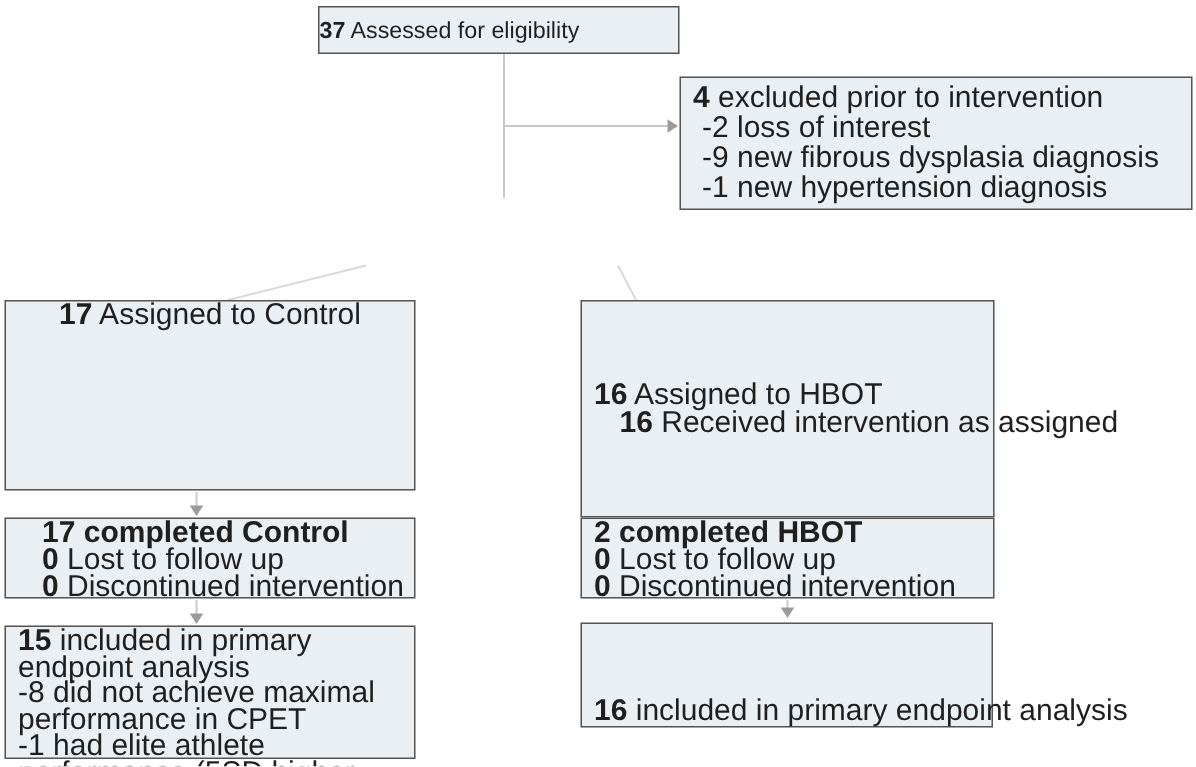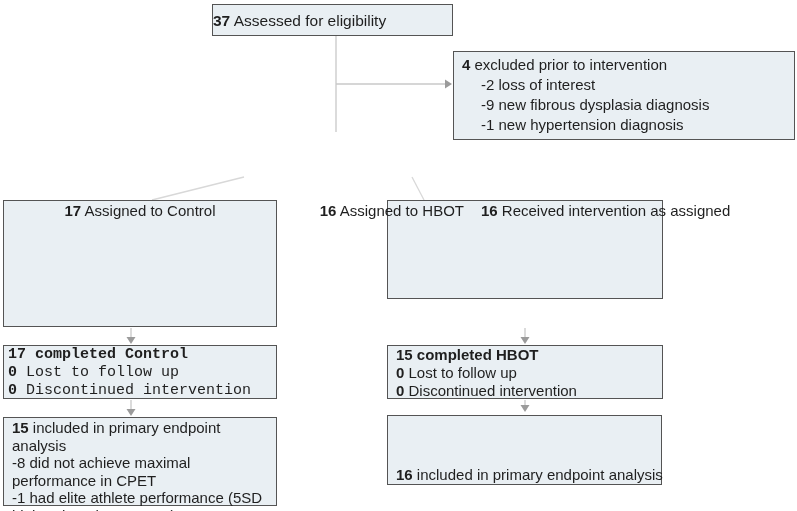--- a/index.html
+++ b/index.html
@@ -17,42 +17,42 @@
     font-family:"Liberation Sans","DejaVu Sans",sans-serif;
     color:var(--text);overflow:hidden;
   }
   #wires{position:absolute;left:0;top:0;width:797px;height:511px;}
   .connector{stroke:var(--connector);stroke-width:1.3;fill:none;}
   .diagonal{stroke:var(--diagonal);stroke-width:1.3;fill:none;}
   .arrowhead{fill:var(--arrowhead);stroke:none;}
   .box{
     position:absolute;background:var(--box-fill);
     border:1.5px solid var(--box-border);
-    box-sizing:border-box;font-size:15px;line-height:19px;
+    box-sizing:border-box;font-size:20px;line-height:19px;
   }
   .line{white-space:nowrap;}
   .wrapline{white-space:normal;}
   b{font-weight:bold;}
   
   .assessed{left:212px;top:4px;width:241px;height:32px;
     display:flex;align-items:center;font-size:15.5px;}
   .excluded{left:453px;top:51px;width:342px;height:89px;padding:3px 8px;line-height:20px;}
-  .excluded .indent-sm{padding-left:6px;margin-left:13px;}
+  .excluded .indent-sm{padding-left:6px;}
   .ellipse{
     position:absolute;left:230px;top:132px;width:198px;height:54px;
     background:var(--box-fill);border:1.6px solid #4a4a4a;border-radius:50%;
     box-sizing:border-box;display:flex;align-items:center;justify-content:center;
     font-size:15.5px;
   }
   .assigned-l{left:3px;top:200px;width:274px;height:127px;
     display:flex;flex-direction:row;justify-content:center;padding:0 8px;}
-  .assigned-r{left:387px;top:200px;width:276px;height:99px;
-    display:flex;flex-direction:row;justify-content:center;padding:0 8px;}
+  .assigned-r{left:387px;top:200px;width:276px;height:145px;
+    display:flex;flex-direction:column;justify-content:center;padding:12px 8px;}
   .indent{padding-left:17px;}
-  .completed-l{left:3px;top:345px;width:274px;height:54px;padding:0 4px;line-height:18px;font-family:Liberation Mono, monospace;}
+  .completed-l{left:3px;top:345px;width:274px;height:54px;padding:0 24px;line-height:18px;}
   .completed-r{left:387px;top:345px;width:276px;height:54px;padding:0 8px;line-height:18px;}
   .analysis-l{left:3px;top:417px;width:274px;height:89px;padding:1px 8px;line-height:17.6px;}
   .analysis-r{left:387px;top:415px;width:275px;height:70px;
     display:flex;align-items:flex-end;padding:0 8px;}
 </style>
 </head>
 <body>
 
 <div id="canvas">
 
@@ -93,21 +93,21 @@
     <div class="line indent"><b>16</b><span> Received intervention as assigned</span></div>
   </div>
 
   <div class="box completed-l">
     <div class="line"><b>17 completed Control</b><span></span></div>
     <div class="line"><b>0</b><span> Lost to follow up</span></div>
     <div class="line"><b>0</b><span> Discontinued intervention</span></div>
   </div>
 
   <div class="box completed-r">
-    <div class="line"><b>15 completed HBOT</b><span></span></div>
+    <div class="line"><b>2 completed HBOT</b><span></span></div>
     <div class="line"><b>0</b><span> Lost to follow up</span></div>
     <div class="line"><b>0</b><span> Discontinued intervention</span></div>
   </div>
 
   <div class="box analysis-l">
     <div class="wrapline"><b>15</b><span> included in primary endpoint analysis</span></div>
     <div class="wrapline"><b></b><span>-8 did not achieve maximal performance in CPET</span></div>
     <div class="wrapline"><b></b><span>-1 had elite athlete performance (5SD higher than the average)</span></div>
   </div>
 

